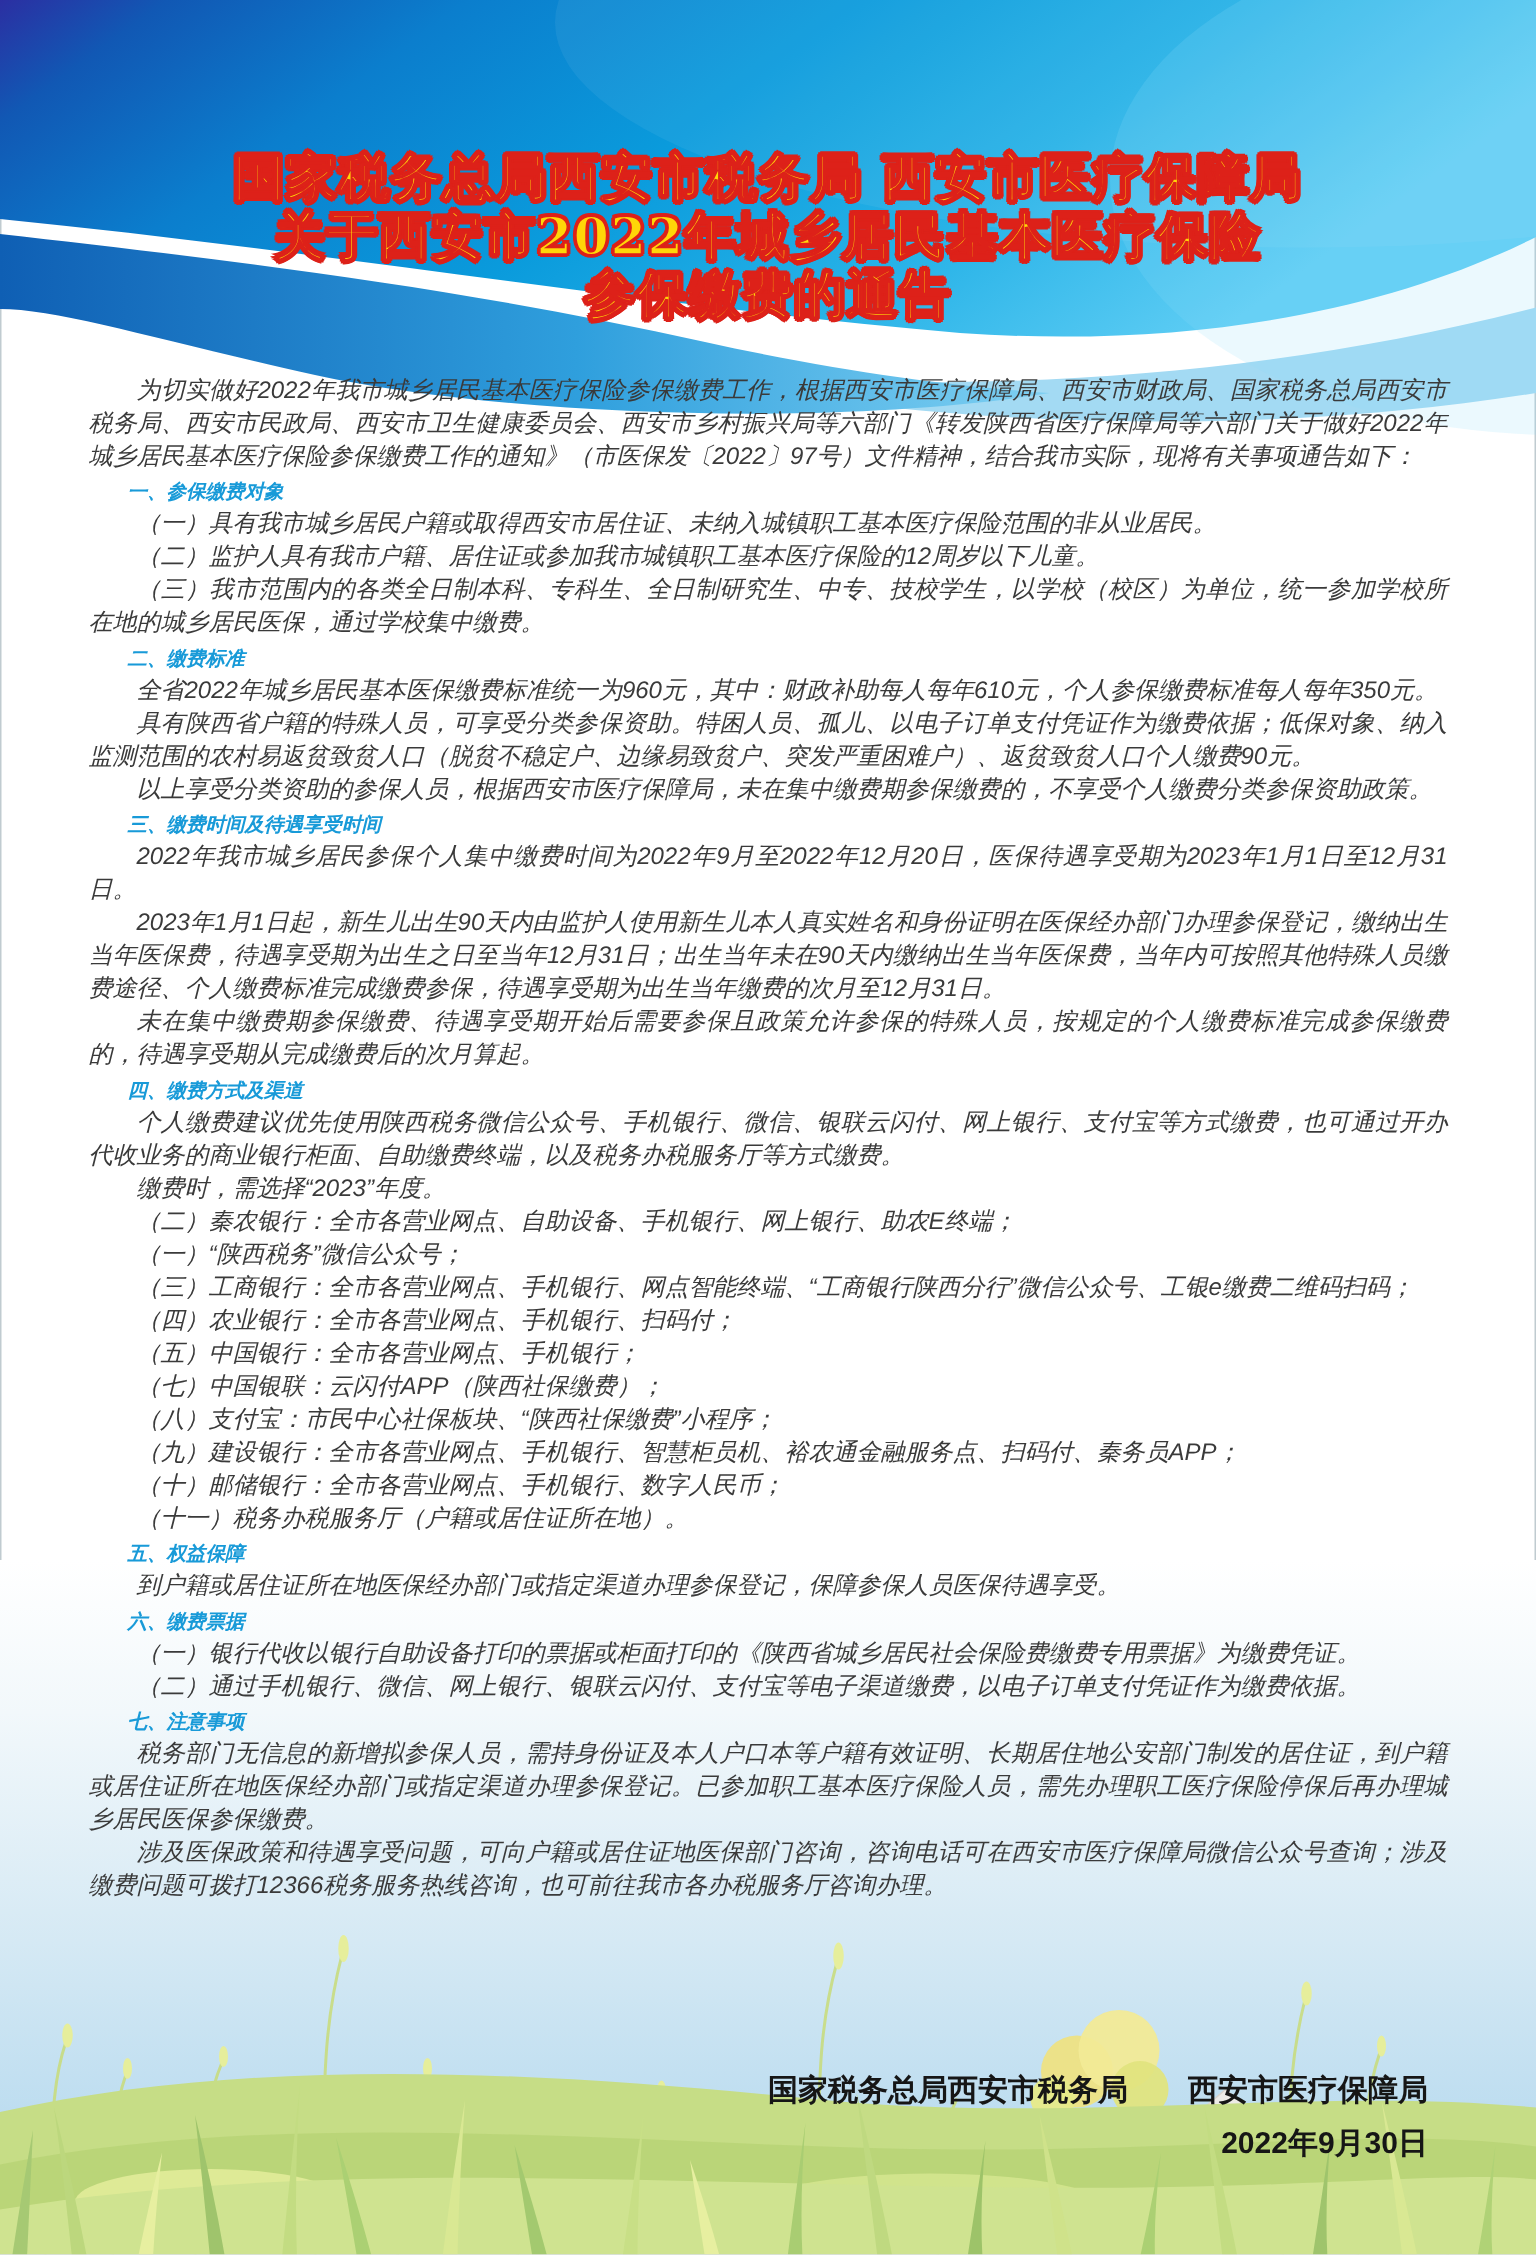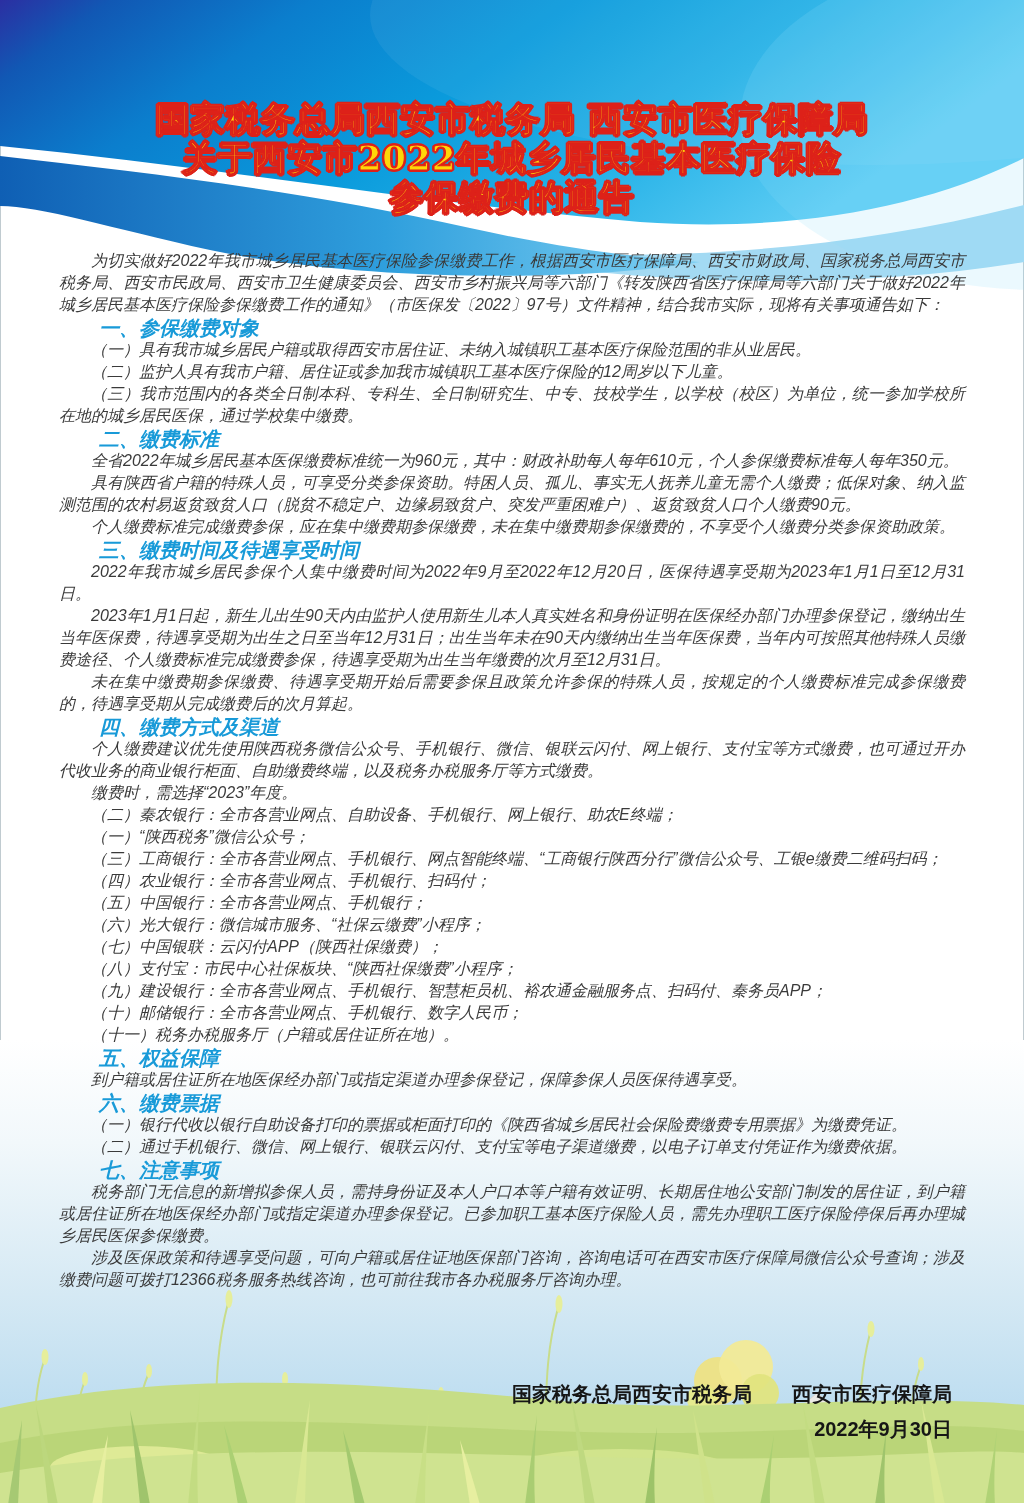--- a/index.html
+++ b/index.html
@@ -36,21 +36,21 @@
   .grass-svg{position:absolute;left:0;bottom:0;z-index:1;display:block;}
   
   .content{
     position:absolute;left:59px;top:250px;width:906px;z-index:2;
     font-size:16px;line-height:22px;color:#3a3a3a;
     text-align:justify;
     font-style:italic;
   }
   .content p{margin:0;text-indent:2em;}
   .content h2{
-    margin:1px 0 0 0;font-size:20px;line-height:22px;
+    margin:1px 0 0 0;font-size:13px;line-height:22px;
     color:#189ad8;font-weight:bold;text-indent:2em;
   }
   
   .footer{
     position:absolute;right:72px;top:1377px;z-index:3;
     text-align:right;font-weight:bold;color:#161616;
     font-size:20px;line-height:35px;
   }
 </style>
 </head>
@@ -98,41 +98,40 @@
     <section>
       <h2>一、参保缴费对象</h2>
       <p>（一）具有我市城乡居民户籍或取得西安市居住证、未纳入城镇职工基本医疗保险范围的非从业居民。</p>
       <p>（二）监护人具有我市户籍、居住证或参加我市城镇职工基本医疗保险的12周岁以下儿童。</p>
       <p>（三）我市范围内的各类全日制本科、专科生、全日制研究生、中专、技校学生，以学校（校区）为单位，统一参加学校所在地的城乡居民医保，通过学校集中缴费。</p>
     </section>
 
     <section>
       <h2>二、缴费标准</h2>
       <p>全省2022年城乡居民基本医保缴费标准统一为960元，其中：财政补助每人每年610元，个人参保缴费标准每人每年350元。</p>
-      <p>具有陕西省户籍的特殊人员，可享受分类参保资助。特困人员、孤儿、事实无人抚养儿童无需个人缴费；低保对象、纳入监测范围的农村易返贫致贫人口（脱贫不稳定户、边缘易致贫户、突发严重困难户）、返贫致贫人口个人缴费90元。</p>
-      <p>个人缴费标准完成缴费参保，应在集中缴费期参保缴费，未在集中缴费期参保缴费的，不享受个人缴费分类参保资助政策。</p>
+      <p>具有陕西省户籍的特殊人员，可享受分类参保资助。特困人员、孤儿、以电子订单支付凭证作为缴费依据；低保对象、纳入监测范围的农村易返贫致贫人口（脱贫不稳定户、边缘易致贫户、突发严重困难户）、返贫致贫人口个人缴费90元。</p>
+      <p>以上享受分类资助的参保人员，根据西安市医疗保障局，未在集中缴费期参保缴费的，不享受个人缴费分类参保资助政策。</p>
     </section>
 
     <section>
       <h2>三、缴费时间及待遇享受时间</h2>
       <p>2022年我市城乡居民参保个人集中缴费时间为2022年9月至2022年12月20日，医保待遇享受期为2023年1月1日至12月31日。</p>
       <p>2023年1月1日起，新生儿出生90天内由监护人使用新生儿本人真实姓名和身份证明在医保经办部门办理参保登记，缴纳出生当年医保费，待遇享受期为出生之日至当年12月31日；出生当年未在90天内缴纳出生当年医保费，当年内可按照其他特殊人员缴费途径、个人缴费标准完成缴费参保，待遇享受期为出生当年缴费的次月至12月31日。</p>
       <p>未在集中缴费期参保缴费、待遇享受期开始后需要参保且政策允许参保的特殊人员，按规定的个人缴费标准完成参保缴费的，待遇享受期从完成缴费后的次月算起。</p>
     </section>
 
     <section>
       <h2>四、缴费方式及渠道</h2>
       <p>个人缴费建议优先使用陕西税务微信公众号、手机银行、微信、银联云闪付、网上银行、支付宝等方式缴费，也可通过开办代收业务的商业银行柜面、自助缴费终端，以及税务办税服务厅等方式缴费。</p>
       <p>缴费时，需选择“2023”年度。</p>
       <p>（二）秦农银行：全市各营业网点、自助设备、手机银行、网上银行、助农E终端；</p>
       <p>（一）“陕西税务”微信公众号；</p>
       <p>（三）工商银行：全市各营业网点、手机银行、网点智能终端、“工商银行陕西分行”微信公众号、工银e缴费二维码扫码；</p>
       <p>（四）农业银行：全市各营业网点、手机银行、扫码付；</p>
       <p>（五）中国银行：全市各营业网点、手机银行；</p>
-      <p>（六）光大银行：微信城市服务、“社保云缴费”小程序；</p>
       <p>（七）中国银联：云闪付APP（陕西社保缴费）；</p>
       <p>（八）支付宝：市民中心社保板块、“陕西社保缴费”小程序；</p>
       <p>（九）建设银行：全市各营业网点、手机银行、智慧柜员机、裕农通金融服务点、扫码付、秦务员APP；</p>
       <p>（十）邮储银行：全市各营业网点、手机银行、数字人民币；</p>
       <p>（十一）税务办税服务厅（户籍或居住证所在地）。</p>
     </section>
 
     <section>
       <h2>五、权益保障</h2>
       <p>到户籍或居住证所在地医保经办部门或指定渠道办理参保登记，保障参保人员医保待遇享受。</p>

